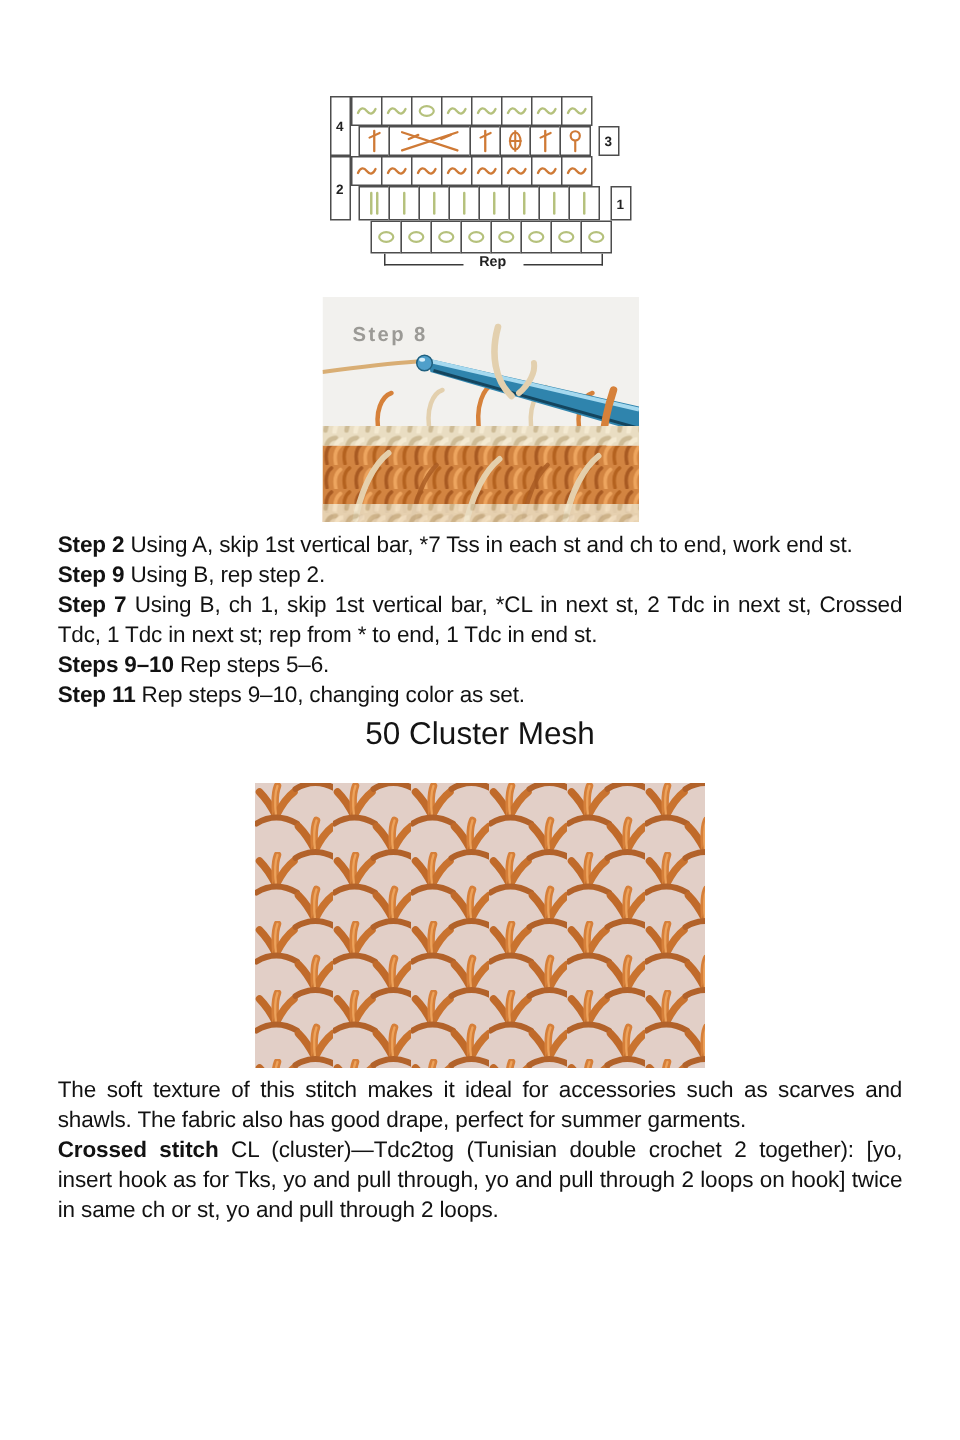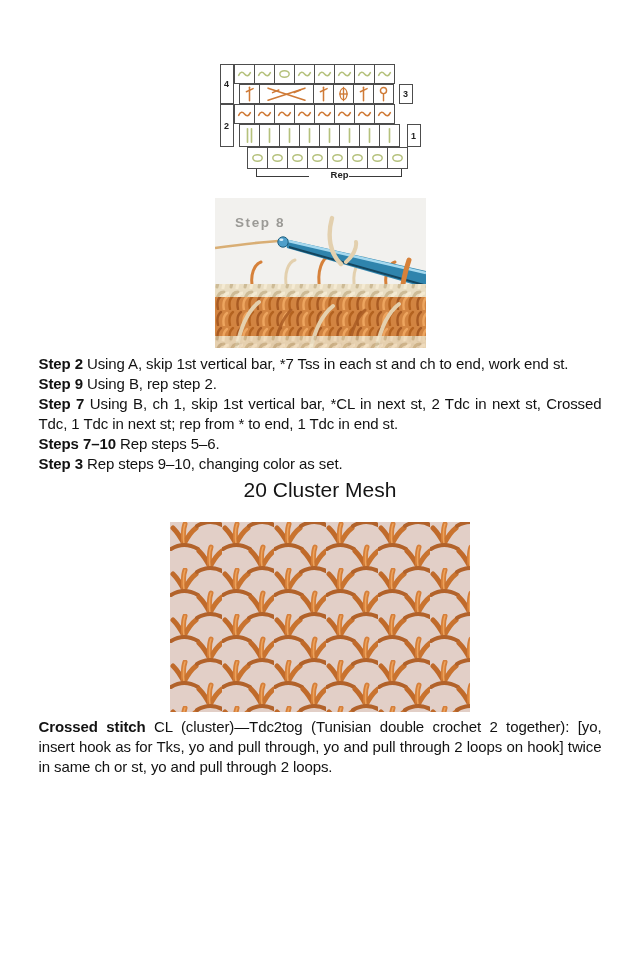--- a/index.html
+++ b/index.html
@@ -20,21 +20,21 @@
   .num{
     position:absolute;box-sizing:border-box;border:1px solid #4d4d4d;background:#fff;
     display:flex;align-items:center;justify-content:center;
     font-size:9px;font-weight:bold;color:#222;
   }
   .rep-line{position:absolute;left:36px;top:112px;width:146px;border-top:1.5px solid #3a3a3a;}
   .rep-tick{position:absolute;top:105px;height:8px;border-left:1.5px solid #3a3a3a;}
   .rep-tick-l{left:36px;}
   .rep-tick-r{left:181px;}
   .rep-label{
-    position:absolute;left:89px;top:105px;width:40px;text-align:right;
+    position:absolute;left:89px;top:105px;width:40px;text-align:center;
     background:#fff;font-size:9.5px;font-weight:bold;color:#222;line-height:12px;
   }
 
   
   .photo1{width:211px;height:150px;margin:16px auto 0;}
   .photo2{width:300px;height:190px;margin:18px auto 0;}
   .photo1 svg,.photo2 svg{display:block;}
 
   
   .text-block{width:563px;margin:6px auto 0;font-size:15px;line-height:20px;text-align:justify;letter-spacing:-0.1px;}
@@ -305,25 +305,25 @@
       </g>
       <rect x="0" y="138" width="211" height="12" fill="url(#braidC)" opacity="0.85"></rect>
       <text x="20" y="29" font-family="Liberation Sans, sans-serif" font-size="13.5" font-weight="bold" letter-spacing="1.6" fill="#9b9a96">Step 8</text>
     </svg>
   </div>
 
   <div class="text-block">
     <p><b>Step 2</b><span> Using A, skip 1st vertical bar, *7 Tss in each st and ch to end, work end st.</span></p>
     <p><b>Step 9</b><span> Using B, rep step 2.</span></p>
     <p><b>Step 7</b><span> Using B, ch 1, skip 1st vertical bar, *CL in next st, 2 Tdc in next st, Crossed Tdc, 1 Tdc in next st; rep from * to end, 1 Tdc in end st.</span></p>
-    <p><b>Steps 7–10</b><span> Rep steps 5–6.</span></p>
-    <p><b>Step 3</b><span> Rep steps 9–10, changing color as set.</span></p>
+    <p><b>Steps 9–10</b><span> Rep steps 5–6.</span></p>
+    <p><b>Step 11</b><span> Rep steps 9–10, changing color as set.</span></p>
   </div>
 
-  <h1 class="heading">20 Cluster Mesh</h1>
+  <h1 class="heading">50 Cluster Mesh</h1>
 
   <div class="photo2">
     <svg viewBox="0 0 300 190" width="300" height="190">
       <defs>
         <pattern id="meshP" width="52" height="46" patternUnits="userSpaceOnUse">
           <rect width="52" height="46" fill="#e2cfc7"></rect>
           <g fill="none" stroke-linecap="round">
             <path d="M14,22 C10,14 6,9 3,6" stroke="#c06a2a" stroke-width="5"></path>
             <path d="M14,22 C13,13 13,7 15,2" stroke="#d67f39" stroke-width="5"></path>
             <path d="M14,22 C18,14 22,9 26,6" stroke="#c9732f" stroke-width="5"></path>
@@ -336,16 +336,17 @@
             <path d="M27,4 Q40,-4 54,4" stroke="#b2622a" stroke-width="4"></path>
             <path d="M27,50 Q40,42 54,50" stroke="#b2622a" stroke-width="4"></path>
           </g>
         </pattern>
       </defs>
       <rect width="300" height="190" fill="url(#meshP)"></rect>
     </svg>
   </div>
 
   <div class="text-block bottom-block">
+    <p><b></b><span>The soft texture of this stitch makes it ideal for accessories such as scarves and shawls. The fabric also has good drape, perfect for summer garments.</span></p>
     <p><b>Crossed stitch</b><span> CL (cluster)—Tdc2tog (Tunisian double crochet 2 together): [yo, insert hook as for Tks, yo and pull through, yo and pull through 2 loops on hook] twice in same ch or st, yo and pull through 2 loops.</span></p>
   </div>
 
 </div>
 
 </body></html>

